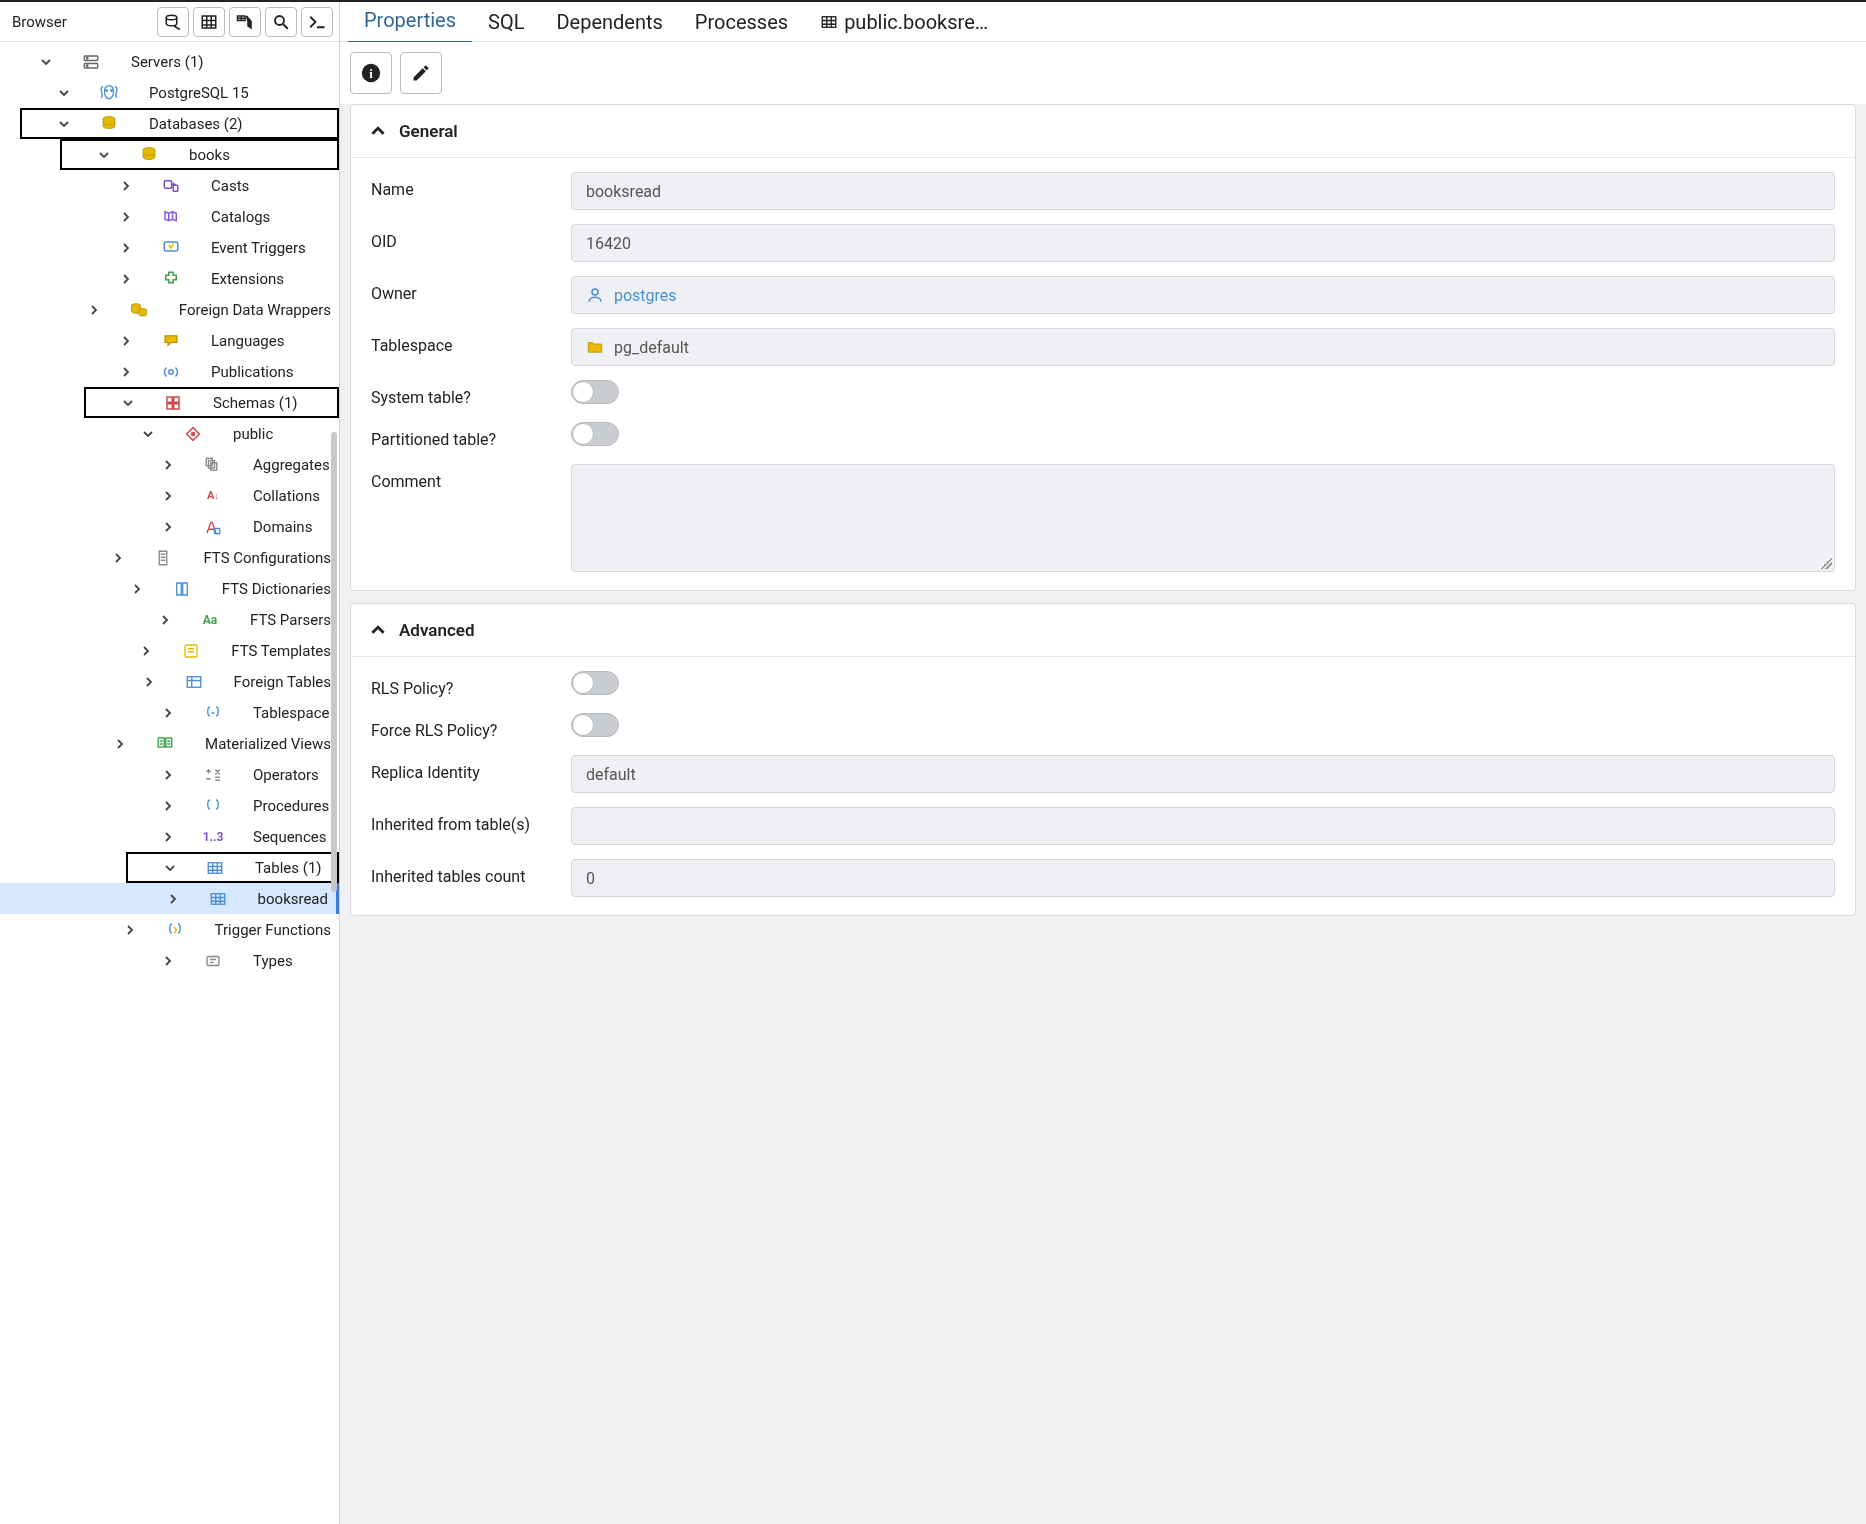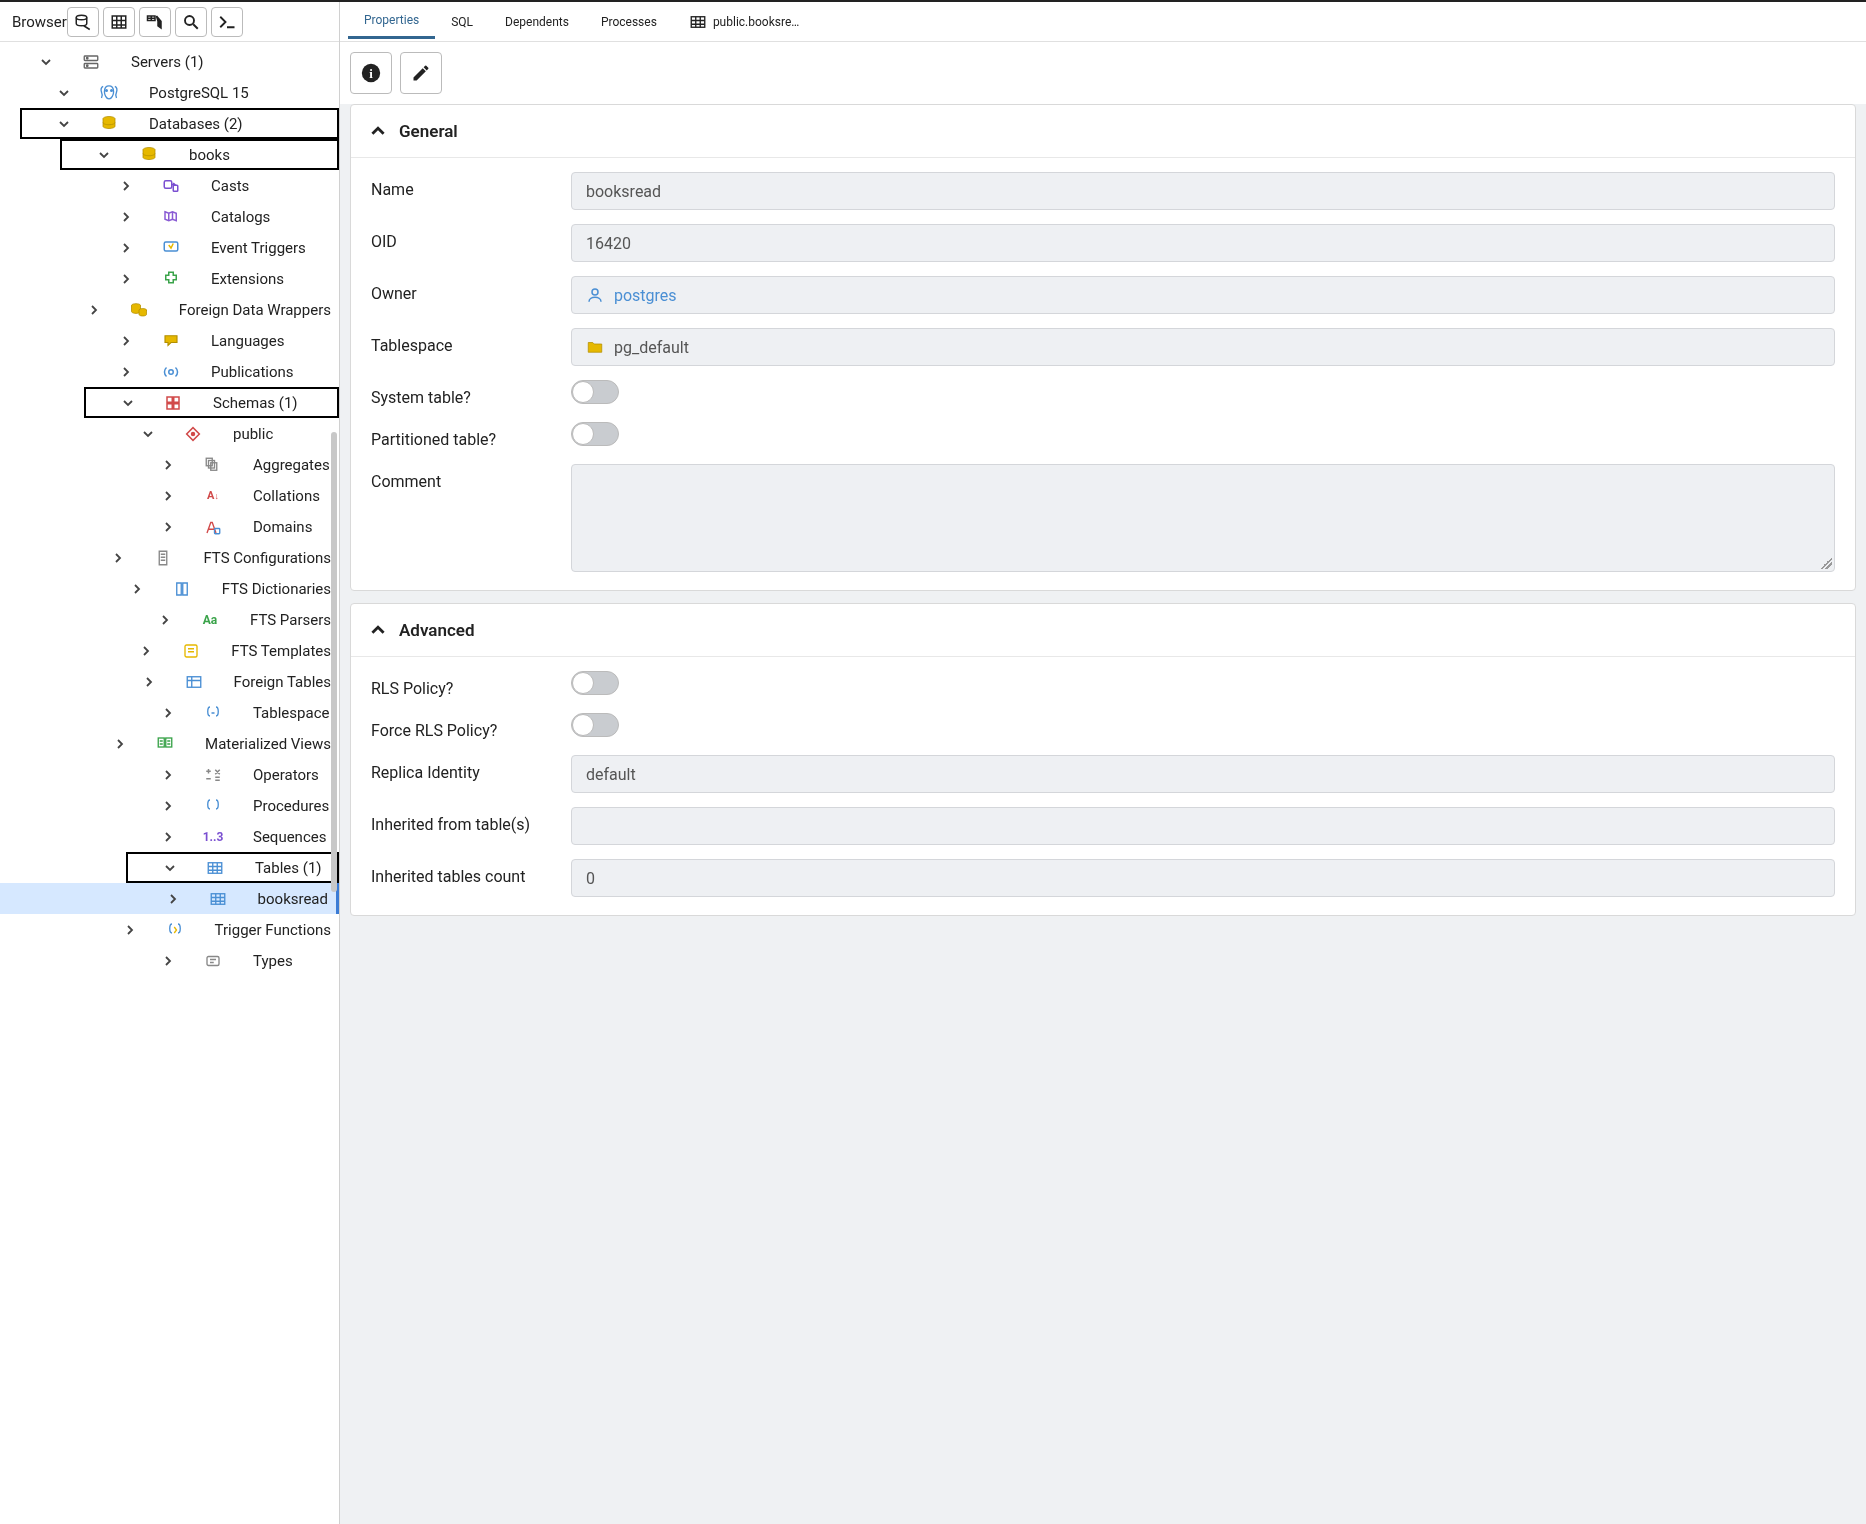--- a/index.html
+++ b/index.html
@@ -1,34 +1,34 @@
 <!DOCTYPE html>
 <html><head>
 <meta charset="utf-8">
 <style>
 * { box-sizing: border-box; margin: 0; padding: 0; }
 body { font-family: -apple-system, BlinkMacSystemFont, "Segoe UI", Roboto, sans-serif; font-size: 14.5px; color: #222; background: #fff; height: 100vh; display: flex; flex-direction: column; overflow: hidden; }
 .app { display: flex; height: 100%; border-top: 2px solid #222; }
 .sidebar { width: 340px; border-right: 1px solid #d0d0d0; display: flex; flex-direction: column; overflow: hidden; position: relative; }
-.sidebar-header { display: flex; align-items: center; justify-content: flex-start; padding: 4px 6px; border-bottom: 1px solid #e0e0e0; height: 40px; }
+.sidebar-header { display: flex; align-items: center; justify-content: space-between; padding: 4px 6px; border-bottom: 1px solid #e0e0e0; height: 40px; }
 .sidebar-title { font-size: 15px; padding-left: 6px; }
 .toolbar-icons { display: flex; gap: 4px; align-items: center; }
 .toolbar-btn { width: 32px; height: 30px; border: 1px solid #bbb; border-radius: 4px; background: #fff; display: flex; align-items: center; justify-content: center; cursor: pointer; font-size: 16px; font-weight: bold; }
 .tree-scroll { flex: 1; overflow-y: auto; padding: 4px 0; }
 .scrollbar-thumb { position: absolute; right: 2px; top: 430px; width: 6px; height: 460px; background: #c8c8c8; border-radius: 3px; }
 .tree-node { display: flex; align-items: center; height: 31px; cursor: pointer; white-space: nowrap; padding-right: 8px; gap: 24px; }
 .tree-node.selected { background: #d6e8ff; border-right: 3px solid #3a7bd5; }
 .indent { display: inline-block; }
 .chev { width: 16px; height: 16px; display: inline-flex; align-items: center; justify-content: center; margin-right: 3px; font-size: 14px; color: #444; flex-shrink: 0; }
 .tree-icon { width: 20px; height: 20px; display: inline-flex; align-items: center; justify-content: center; margin-right: 6px; flex-shrink: 0; }
 .tree-label { font-size: 15px; }
 .boxed { border: 2px solid #000; }
 .main { flex: 1; display: flex; flex-direction: column; overflow: hidden; background: #eff1f3; }
 .tabs { display: flex; align-items: center; background: #fff; border-bottom: 1px solid #e0e0e0; height: 40px; padding: 0 8px; }
-.tab { padding: 9px 16px; font-size: 12px; cursor: pointer; display: flex; align-items: center; gap: 6px; }
+.tab { padding: 9px 16px; font-size: 20px; cursor: pointer; display: flex; align-items: center; gap: 6px; }
 .tab.active { color: #326690; border-bottom: 3px solid #326690; }
 .action-bar { display: flex; gap: 8px; padding: 10px 10px; background: #fff; }
 .circle-btn { width: 42px; height: 42px; border: 1px solid #bbb; border-radius: 4px; background: #fff; display: flex; align-items: center; justify-content: center; cursor: pointer; font-size: 18px; }
 .content { flex: 1; overflow-y: auto; padding: 0 10px 10px 10px; }
 .panel { background: #fff; border: 1px solid #d9d9d9; border-radius: 4px; margin-bottom: 12px; }
 .panel-header { display: flex; align-items: center; gap: 14px; padding: 16px 20px; border-bottom: 1px solid #e8e8e8; cursor: pointer; }
 .panel-title { font-size: 17px; font-weight: 600; }
 .form-row { display: flex; align-items: flex-start; padding: 14px 20px 0 20px; }
 .form-row:last-child { padding-bottom: 18px; }
 .form-label { width: 200px; font-size: 16px; padding-top: 8px; color: #222; flex-shrink: 0; }

